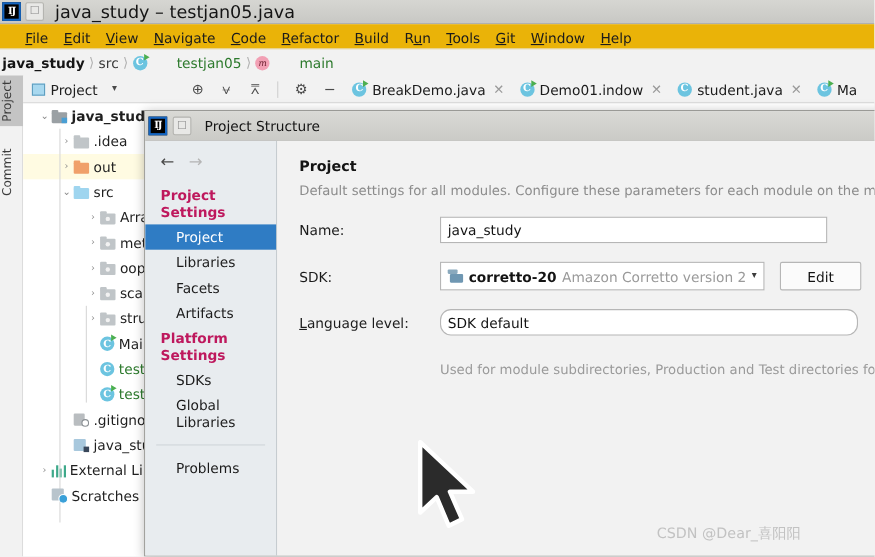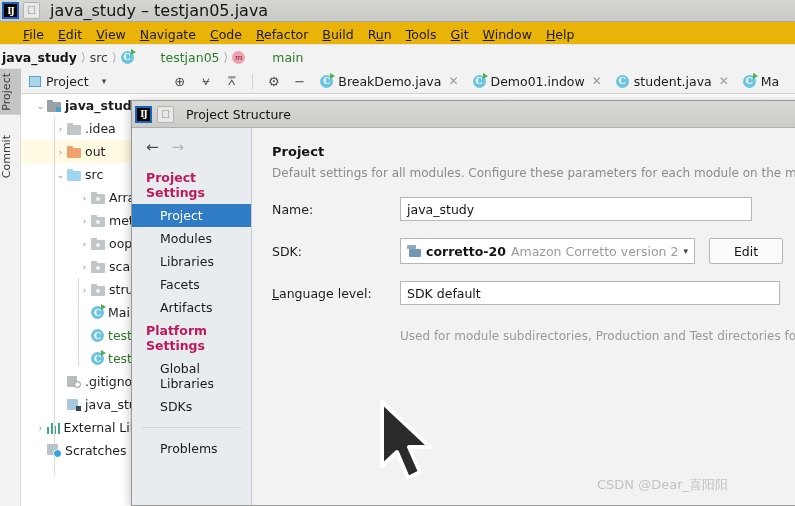--- a/index.html
+++ b/index.html
@@ -413,27 +413,26 @@
 
   <div id="dlg-body">
 
     <div id="dlg-side">
       <div class="nav-bar">
         <span class="b">←</span>
         <span class="f">→</span>
       </div>
       <div class="sect">Project Settings</div>
       <div class="sitem sel">Project</div>
-      <div class="sitem">Modules</div>
       <div class="sitem">Libraries</div>
       <div class="sitem">Facets</div>
       <div class="sitem">Artifacts</div>
       <div class="sect">Platform Settings</div>
+      <div class="sitem">SDKs</div>
       <div class="sitem">Global Libraries</div>
-      <div class="sitem">SDKs</div>
       <div class="sdiv"></div>
       <div class="sitem">Problems</div>
     </div>
 
     <div id="dlg-main">
       <div class="m-title">Project</div>
       <div class="m-sub">Default settings for all modules. Configure these parameters for each module on the module</div>
 
       <div class="frow">
         <div class="flabel">Name:</div>
@@ -449,21 +448,21 @@
             </span>
           <span class="sdk-name">corretto-20</span>
           <span class="sdk-desc">Amazon Corretto version 20</span>
           <span class="caret-dn">▾</span>
         </div>
         <div class="btn">Edit</div>
       </div>
 
       <div class="frow">
         <div class="flabel"><u>L</u>anguage level:</div>
-        <div class="ftext" style="width:380px;">SDK default</div>
+        <div class="ftext" style="width:380px;border-radius:10px;">SDK default</div>
       </div>
 
       <div class="frow">
       </div>
       <div class="hint">Used for module subdirectories, Production and Test directories for the</div>
     </div>
   </div>
 </div>
 
 <svg id="cursor" viewBox="0 0 62 84">

